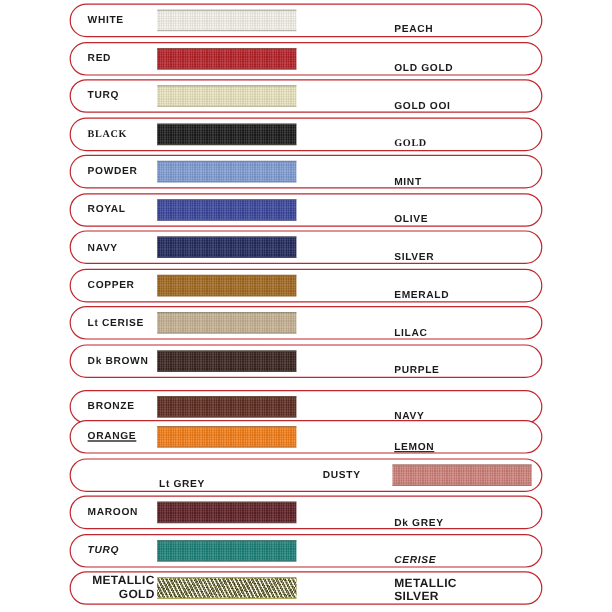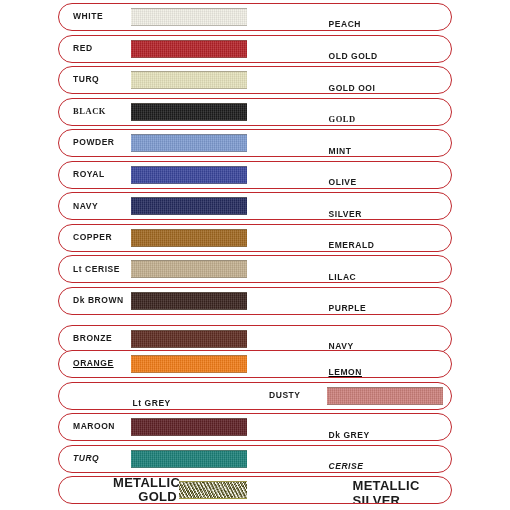--- a/index.html
+++ b/index.html
@@ -60,23 +60,22 @@
     width: 56px;
     padding-left: 14px;
     text-align: left;
   }
   .cell.right .label {
     width: 58px;
     padding-left: 9px;
     text-align: left;
   }
   .label.two-line {
-    font-size: 13px;
+    font-size: 10px;
     letter-spacing: 0.3px;
-    margin-left: 48px;
   }
   .cell.left .label.two-line {
     text-align: right;
     padding-left: 6px;
     width: 64px;
   }
 
   .swatch {
     flex: 1 1 auto;
     height: 16px;

